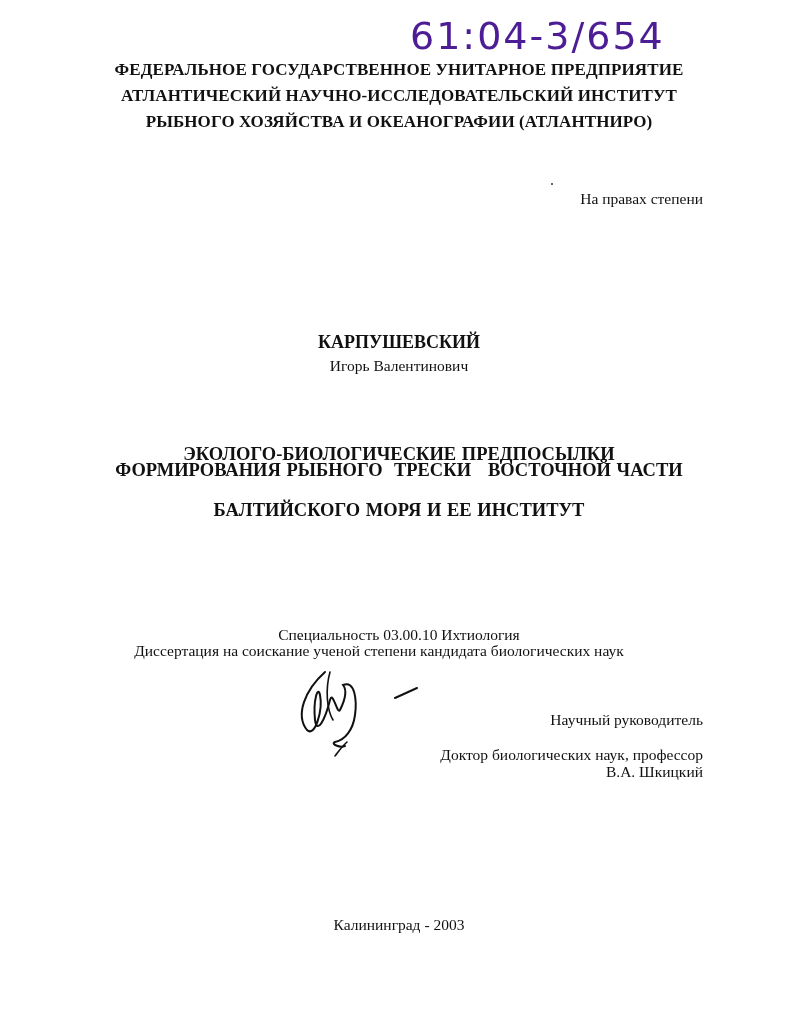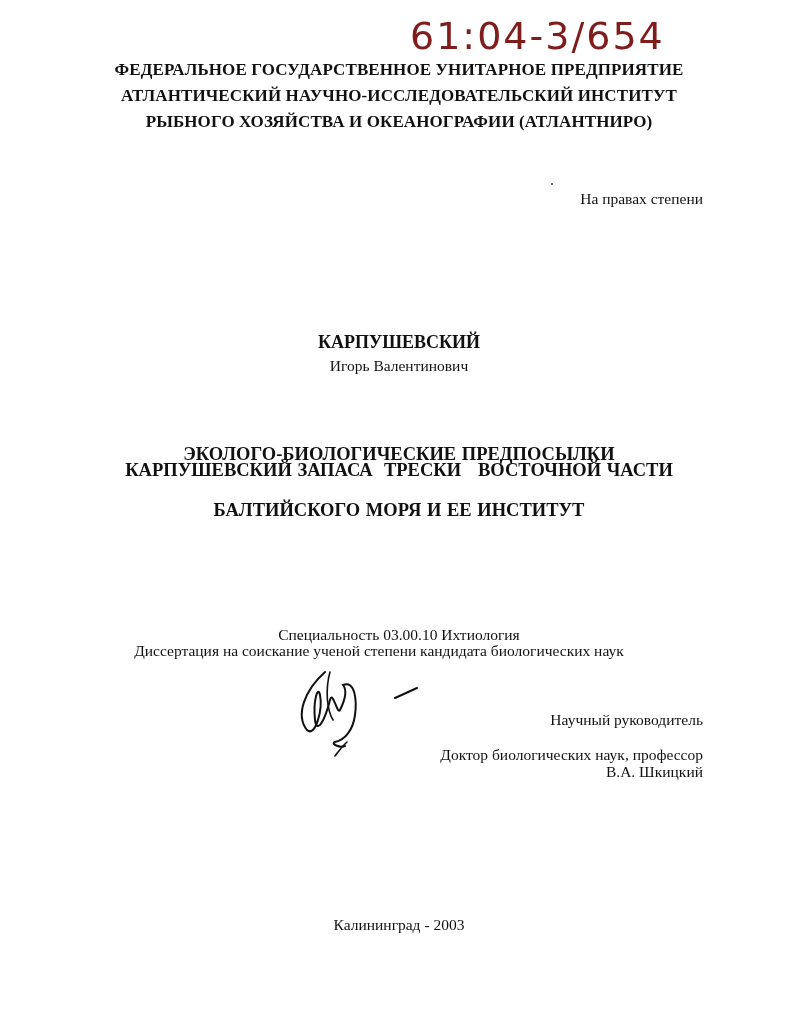--- a/index.html
+++ b/index.html
@@ -1,21 +1,21 @@
 <!DOCTYPE html>
 <html><head>
 <meta charset="utf-8">
 <style>
   html, body { margin: 0; padding: 0; background: #ffffff; }
   body { width: 798px; height: 1024px; position: relative; overflow: hidden;
          font-family: "Liberation Serif", "DejaVu Serif", serif; color: #111; }
   .abs { position: absolute; }
   .center { left: 0; width: 798px; text-align: center; }
   .handwritten { font-family: "DejaVu Sans", sans-serif; font-size: 38px; letter-spacing: 2px;
-                 font-weight: normal; color: #7f1d1d; }
+                 font-weight: normal; color: #4c1d95; }
   .header-line { font-weight: bold; font-size: 17px; letter-spacing: 0.1px; }
   .normal { font-size: 15.5px; }
   .surname { font-weight: bold; font-size: 18px; }
   .title-line { font-weight: bold; font-size: 18.5px; word-spacing: 1px; }
   .right { text-align: right; }
   .speck { position: absolute; width: 2px; height: 2px; background: #333; border-radius: 1px; }
 </style>
 </head>
 <body>
 
@@ -25,21 +25,21 @@
 <div class="abs center header-line" style="top:86px;">АТЛАНТИЧЕСКИЙ НАУЧНО-ИССЛЕДОВАТЕЛЬСКИЙ ИНСТИТУТ</div>
 <div class="abs center header-line" style="top:112px;">РЫБНОГО ХОЗЯЙСТВА И ОКЕАНОГРАФИИ (АТЛАНТНИРО)</div>
 
 <div class="speck" style="left:551px; top:183px;"></div>
 <div class="abs normal right" style="left:400px; width:303px; top:190px;">На правах степени</div>
 
 <div class="abs center surname" style="top:332px;">КАРПУШЕВСКИЙ</div>
 <div class="abs center normal" style="top:357px;">Игорь Валентинович</div>
 
 <div class="abs center title-line" style="top:444px;">ЭКОЛОГО-БИОЛОГИЧЕСКИЕ ПРЕДПОСЫЛКИ</div>
-<div class="abs center title-line" style="top:460px; white-space:pre;">КАРПУШЕВСКИЙ ЗАПАСА  ТРЕСКИ   ВОСТОЧНОЙ ЧАСТИ</div>
+<div class="abs center title-line" style="top:460px; white-space:pre;">ФОРМИРОВАНИЯ РЫБНОГО  ТРЕСКИ   ВОСТОЧНОЙ ЧАСТИ</div>
 <div class="abs center title-line" style="top:500px;">БАЛТИЙСКОГО МОРЯ И ЕЕ ИНСТИТУТ</div>
 
 <div class="abs center normal" style="top:626px;">Специальность 03.00.10 Ихтиология</div>
 <div class="speck" style="left:299px; top:638px;"></div>
 <div class="abs center normal" style="top:642px; left:-20px;">Диссертация на соискание ученой степени кандидата биологических наук</div>
 
 <svg class="abs" style="left:285px; top:660px;" width="140" height="100" viewBox="0 0 140 100">
   <path d="M40 12 C 20 30, 10 55, 22 70 C 30 78, 38 50, 35 35 C 33 25, 28 40, 30 60 C 32 75, 40 60, 45 40 C 48 30, 52 55, 55 50 C 60 40, 62 30, 58 25 C 70 20, 72 40, 70 55 C 68 70, 60 80, 50 82 C 45 84, 55 88, 60 86" fill="none" stroke="#111" stroke-width="2" stroke-linecap="round"></path>
   <path d="M45 12 C 40 30, 42 50, 48 60" fill="none" stroke="#111" stroke-width="1.6" stroke-linecap="round"></path>
   <path d="M62 82 C 55 88, 52 94, 50 96" fill="none" stroke="#111" stroke-width="1.6" stroke-linecap="round"></path>

